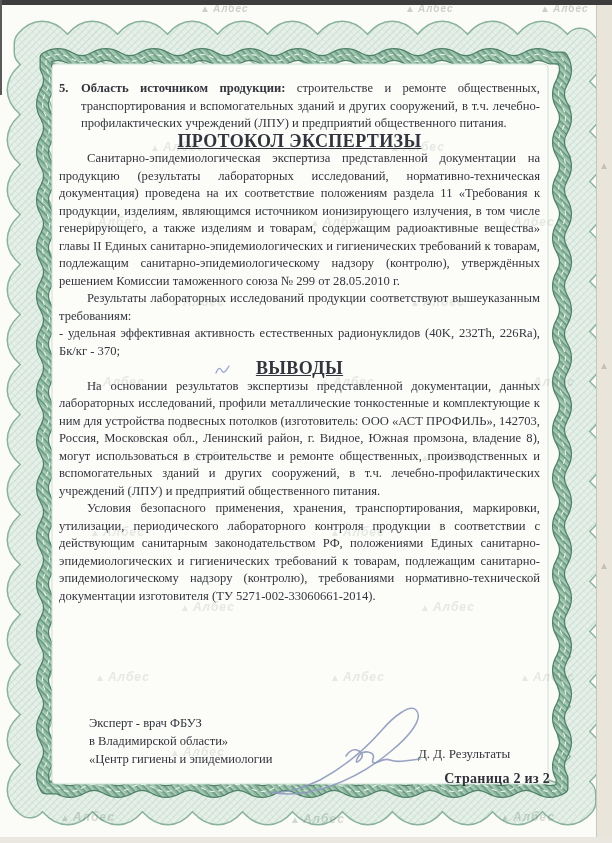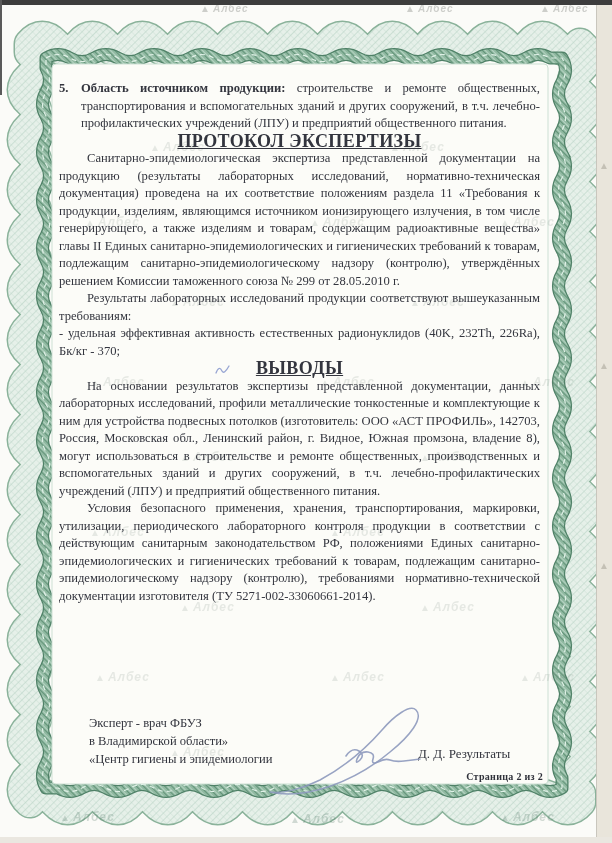--- a/index.html
+++ b/index.html
@@ -29,22 +29,22 @@
   .item5 .num{position:absolute;left:0;top:0;font-weight:bold;}
   .item5 b{font-weight:bold;}
   .heading{font-weight:bold;text-align:center;text-decoration:underline;
            letter-spacing:0.4px;font-size:18px;margin:12px 0 14px;text-indent:0;}
   .heading2{margin:20px 0 14px;}
   .finding{margin-top:16px;}
   
   .sig-left{position:absolute;left:62px;top:714px;width:230px;z-index:3;
             color:#33353e;font-size:12.6px;line-height:18px;text-align:left;margin-left:27px;}
   .sig-name{position:absolute;left:418px;top:746px;z-index:3;color:#33353e;font-size:13px;}
-  .page-footer{position:absolute;right:69px;top:771px;z-index:3;color:#2f313a;
-               font-size:10px;font-weight:bold;letter-spacing:0.3px;}
+  .page-footer{position:absolute;right:62px;top:771px;z-index:3;color:#2f313a;
+               font-size:14px;font-weight:bold;letter-spacing:0.3px;}
   .sig-svg{position:absolute;left:258px;top:690px;z-index:4;}
   .tick-svg{position:absolute;left:214px;top:362px;z-index:4;}
 </style>
 </head>
 <body>
 
 <div class="page">
 
   <div class="scan-top"></div>
   <div class="scan-left"></div>

